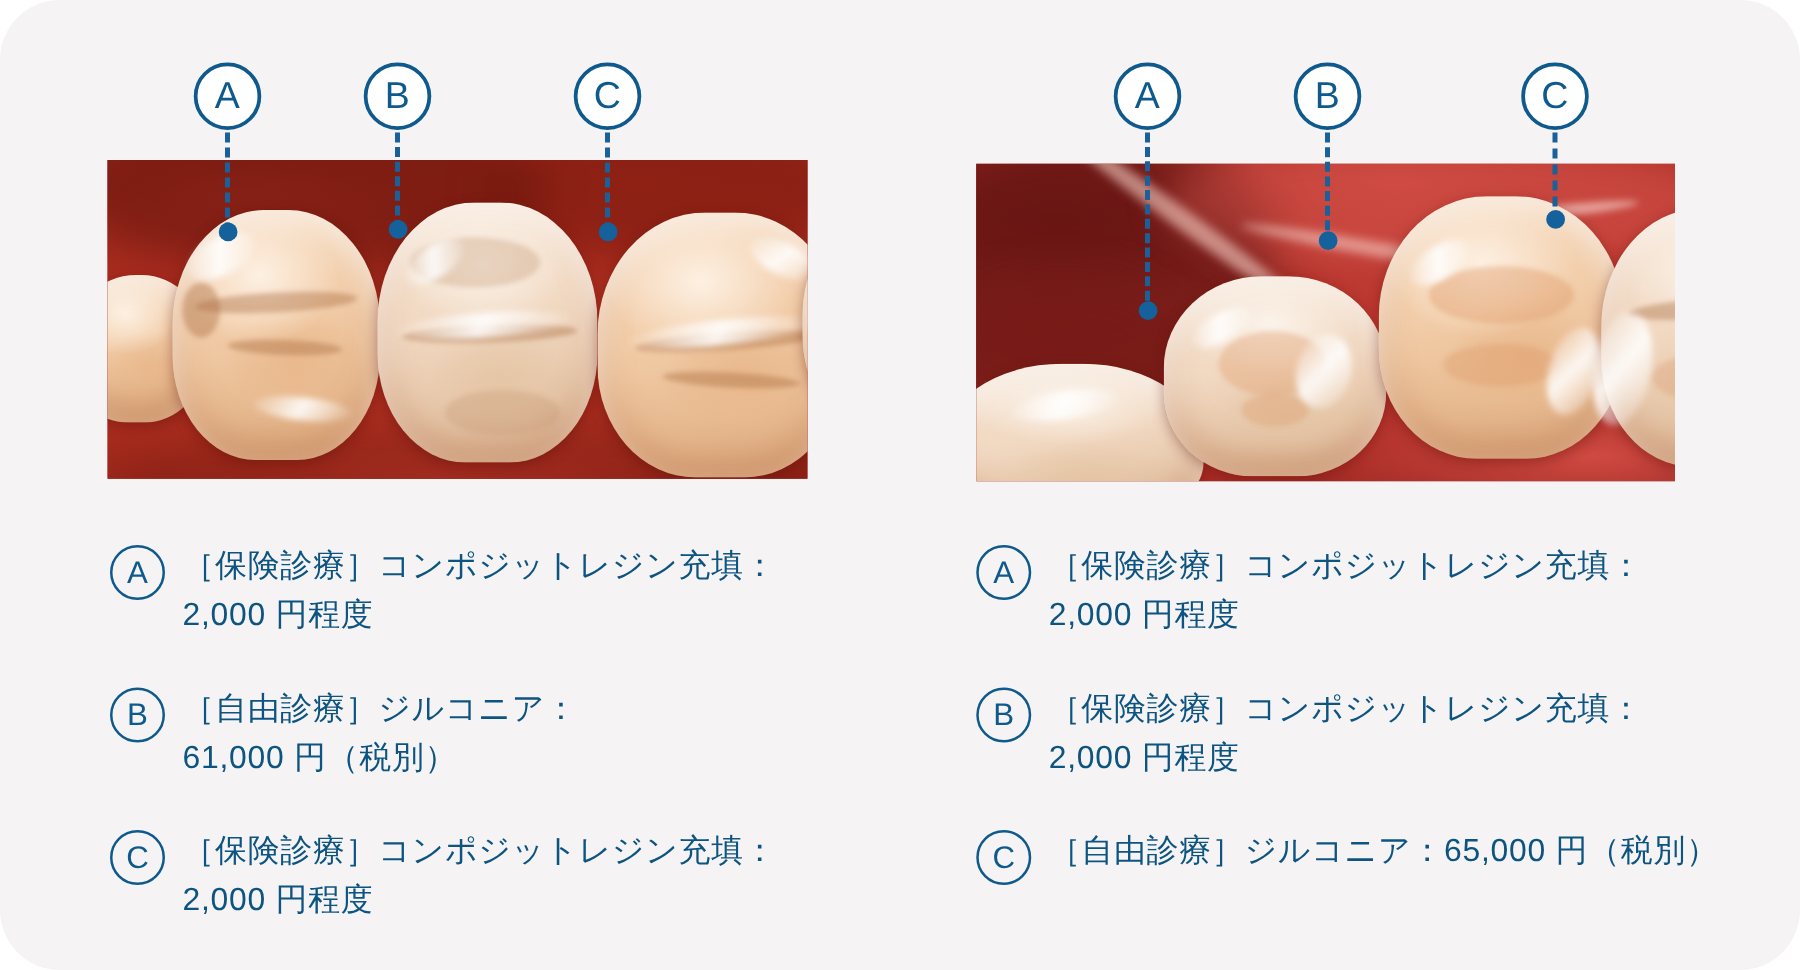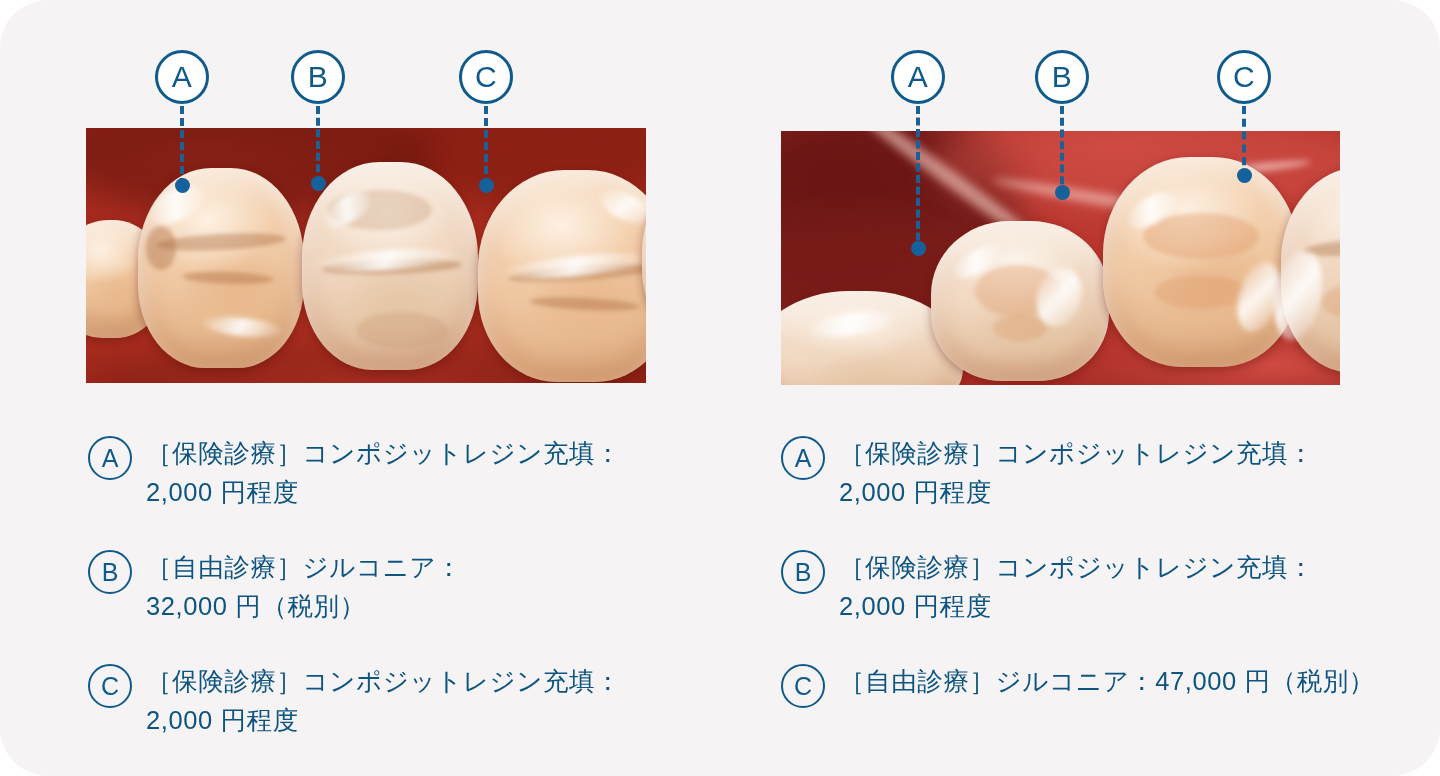--- a/index.html
+++ b/index.html
@@ -231,21 +231,21 @@
           <span>A</span>
         </div>
         <div class="legend-text">［保険診療］コンポジットレジン充填：
 2,000 円程度</div>
       </div>
       <div class="legend-row" style="top:548px; left:0;">
         <div class="legend-badge">
           <span>B</span>
         </div>
         <div class="legend-text">［自由診療］ジルコニア：
-32,000 円（税別）</div>
+61,000 円（税別）</div>
       </div>
       <div class="legend-row" style="top:662px; left:0;">
         <div class="legend-badge">
           <span>C</span>
         </div>
         <div class="legend-text">［保険診療］コンポジットレジン充填：
 2,000 円程度</div>
       </div>
     </div>
   </div>
@@ -319,18 +319,18 @@
         <div class="legend-badge">
           <span>B</span>
         </div>
         <div class="legend-text">［保険診療］コンポジットレジン充填：
 2,000 円程度</div>
       </div>
       <div class="legend-row" style="top:662px; left:0;">
         <div class="legend-badge">
           <span>C</span>
         </div>
-        <div class="legend-text">［自由診療］ジルコニア：47,000 円（税別）</div>
+        <div class="legend-text">［自由診療］ジルコニア：65,000 円（税別）</div>
       </div>
     </div>
   </div>
 
 </div>
 
 </body></html>

